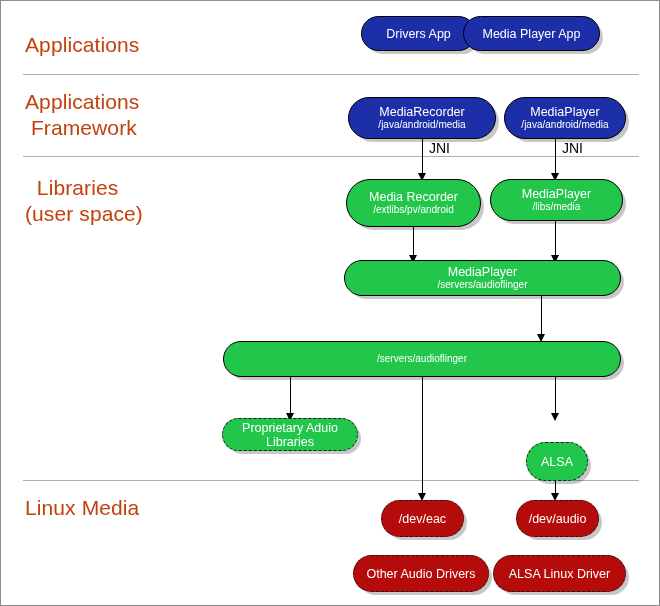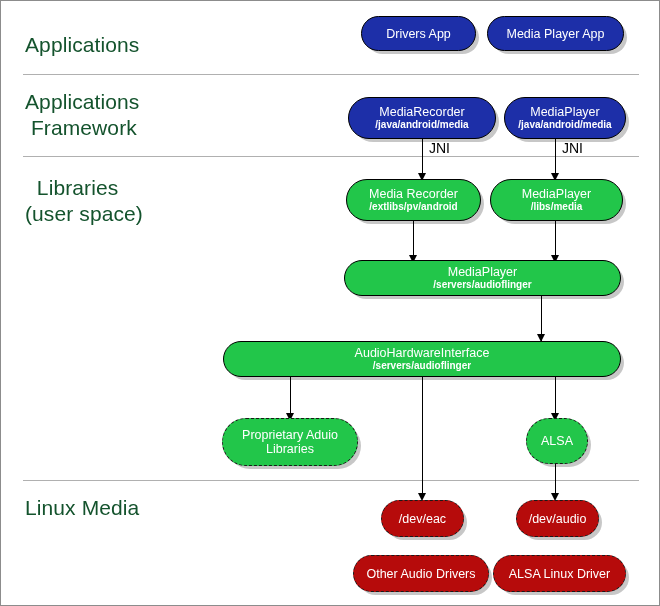--- a/index.html
+++ b/index.html
@@ -17,21 +17,21 @@
   
   .divider{
     position:absolute;
     height:0;
     border-top:1px solid #b0b0b0;
   }
 
   
   .layer-label{
     position:absolute;
-    color:#14532d;
+    color:#c2410c;
     font-size:21px;
     line-height:26px;
     white-space:pre;
     letter-spacing:.1px;
   }
 
   
   .node{
     position:absolute;
     box-sizing:border-box;
@@ -40,21 +40,21 @@
     flex-direction:column;
     align-items:center;
     justify-content:center;
     color:#ffffff;
     text-align:center;
     border:1px solid #000000;
     box-shadow:4px 4px 0 -1px rgba(0,0,0,0.22);
     z-index:4;
   }
   .node .t1{font-size:12.5px;line-height:14px;white-space:pre;}
-  .node .t2{font-size:10px;line-height:12px;white-space:pre;font-weight:bold;}
+  .node .t2{font-size:10px;line-height:12px;white-space:pre;}
 
   .blue{background:#1d2fa8;}
   .green{background:#22c64a;}
   .red{background:#b60b0b;}
   .dashed{border:1px dashed #1a1a1a;}
 
   
   .vline{
     position:absolute;
     width:0;
@@ -119,60 +119,59 @@
   <div class="vline" style="left:554px;top:376px;height:43px;"></div>
   <div class="arrowhead" style="left:550px;top:412px;"></div>
 
   <div class="vline" style="left:554px;top:456px;height:42px;"></div>
   <div class="arrowhead" style="left:550px;top:492px;"></div>
 
   <div class="node blue" style="left:360px;top:15px;width:115px;height:35px;">
     <span class="t1">Drivers App</span>
   </div>
 
-  <div class="node blue" style="left:486px;top:15px;width:137px;height:35px;">
+  <div class="node blue" style="left:462px;top:15px;width:137px;height:35px;">
     <span class="t1">Media Player App</span>
   </div>
 
   <div class="node blue" style="left:347px;top:96px;width:148px;height:42px;">
     <span class="t1">MediaRecorder</span>
     <span class="t2">/java/android/media</span>
   </div>
 
   <div class="node blue" style="left:503px;top:96px;width:122px;height:42px;">
     <span class="t1">MediaPlayer</span>
     <span class="t2">/java/android/media</span>
   </div>
 
-  <div class="node green" style="left:345px;top:178px;width:135px;height:42px;">
+  <div class="node green" style="left:345px;top:178px;width:135px;height:48px;">
     <span class="t1">Media Recorder</span>
     <span class="t2">/extlibs/pv/android</span>
   </div>
 
   <div class="node green" style="left:489px;top:178px;width:133px;height:42px;">
     <span class="t1">MediaPlayer</span>
     <span class="t2">/libs/media</span>
   </div>
 
   <div class="node green" style="left:343px;top:259px;width:277px;height:36px;">
     <span class="t1">MediaPlayer</span>
     <span class="t2">/servers/audioflinger</span>
   </div>
 
   <div class="node green" style="left:222px;top:340px;width:398px;height:36px;">
-    <span class="t1">AudioHardwareInterface</span>
     <span class="t2">/servers/audioflinger</span>
   </div>
 
-  <div class="node green dashed" style="left:221px;top:417px;width:136px;height:48px;">
+  <div class="node green dashed" style="left:221px;top:417px;width:136px;height:33px;">
     <span class="t1">Proprietary Aduio</span>
     <span class="t1">Libraries</span>
   </div>
 
-  <div class="node green dashed" style="left:525px;top:417px;width:62px;height:46px;">
+  <div class="node green dashed" style="left:525px;top:441px;width:62px;height:39px;">
     <span class="t1">ALSA</span>
   </div>
 
   <div class="node red dashed" style="left:380px;top:499px;width:83px;height:37px;">
     <span class="t1">/dev/eac</span>
   </div>
 
   <div class="node red dashed" style="left:515px;top:499px;width:83px;height:37px;text-align:right;">
     <span class="t1">/dev/audio</span>
   </div>

